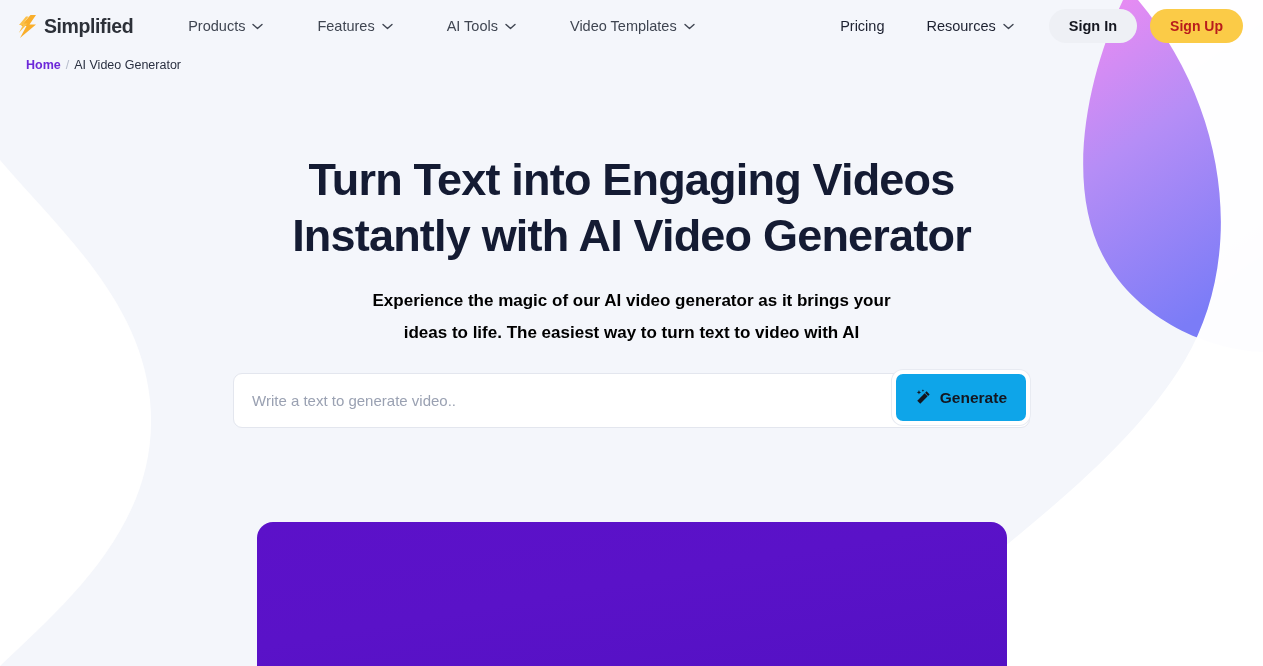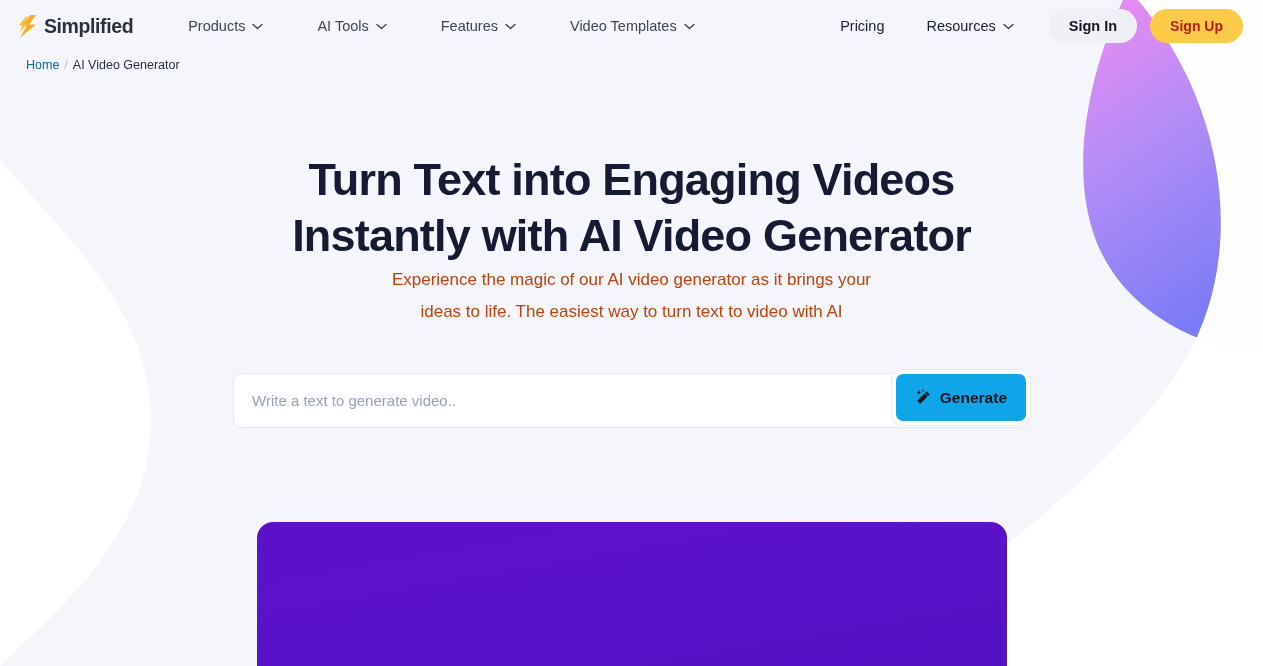--- a/index.html
+++ b/index.html
@@ -50,35 +50,37 @@
     font-family: "Liberation Sans", sans-serif;
   }
 
   
   .breadcrumb {
     position: relative; z-index: 15;
     padding: 6px 0 0 26px;
     font-size: 12.5px; color: #3a4050;
     display: flex; align-items: center; gap: 5px;
   }
-  .crumb-home { color: #0369a1; cursor: pointer; }
+  .crumb-home { color: #6d28d9; cursor: pointer; font-weight: bold; }
   .crumb-sep { color: #b6bccb; }
   .crumb-current { color: #2a3041; }
 
   
   .hero { position: relative; z-index: 10; text-align: center; }
   .hero-title {
     margin-top: 80px;
     font-size: 45px; line-height: 56px;
     font-weight: bold; color: #141b33;
     letter-spacing: -0.8px;
   }
   .hero-sub {
+    margin-top: 21px;
     font-size: 17px; line-height: 31.5px;
-    color: #c2410c;
+    color: #000000;
+    font-weight: bold;
   }
 
   
   .searchbar {
     position: absolute; left: 233px; top: 373px;
     width: 797px; height: 55px;
     background: #ffffff;
     border: 1px solid #e3e6ee;
     border-radius: 9px;
     display: flex; align-items: center;
@@ -159,27 +161,27 @@
     </div>
 
     <div class="nav-links">
       <div class="nav-item">
         <span>Products</span>
         <svg class="chev" viewBox="0 0 11 7">
           <path d="M1 1.5 L5.5 5.5 L10 1.5" fill="none" stroke="#3f4551" stroke-width="1.4" stroke-linecap="round" stroke-linejoin="round"></path>
         </svg>
       </div>
       <div class="nav-item">
+        <span>Features</span>
+        <svg class="chev" viewBox="0 0 11 7">
+          <path d="M1 1.5 L5.5 5.5 L10 1.5" fill="none" stroke="#3f4551" stroke-width="1.4" stroke-linecap="round" stroke-linejoin="round"></path>
+        </svg>
+      </div>
+      <div class="nav-item">
         <span>AI Tools</span>
-        <svg class="chev" viewBox="0 0 11 7">
-          <path d="M1 1.5 L5.5 5.5 L10 1.5" fill="none" stroke="#3f4551" stroke-width="1.4" stroke-linecap="round" stroke-linejoin="round"></path>
-        </svg>
-      </div>
-      <div class="nav-item">
-        <span>Features</span>
         <svg class="chev" viewBox="0 0 11 7">
           <path d="M1 1.5 L5.5 5.5 L10 1.5" fill="none" stroke="#3f4551" stroke-width="1.4" stroke-linecap="round" stroke-linejoin="round"></path>
         </svg>
       </div>
       <div class="nav-item">
         <span>Video Templates</span>
         <svg class="chev" viewBox="0 0 11 7">
           <path d="M1 1.5 L5.5 5.5 L10 1.5" fill="none" stroke="#3f4551" stroke-width="1.4" stroke-linecap="round" stroke-linejoin="round"></path>
         </svg>
       </div>

